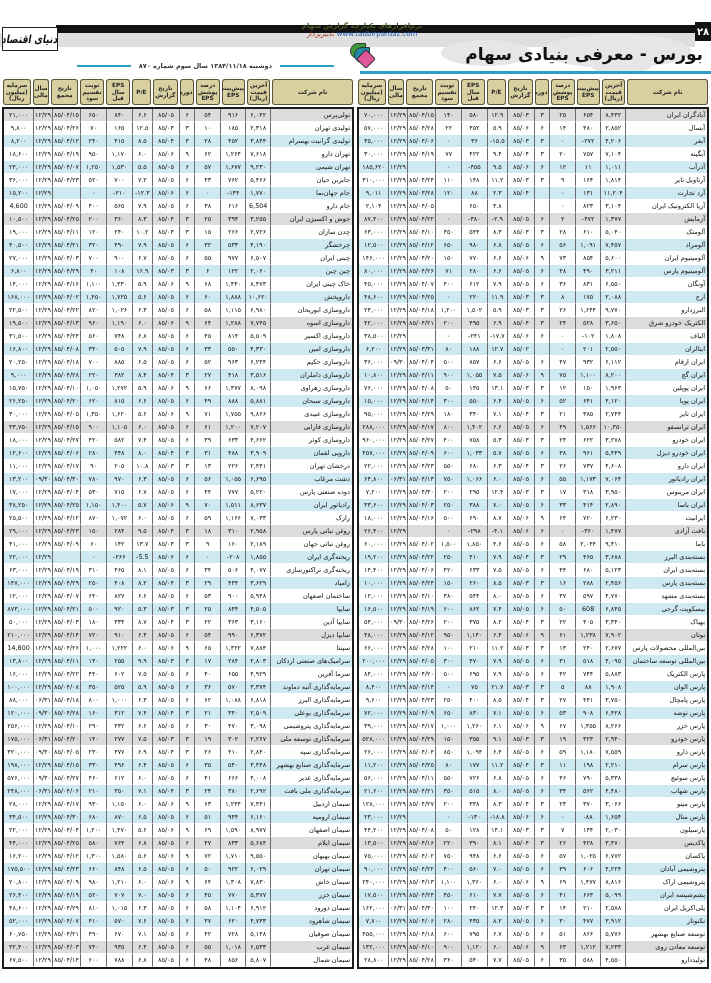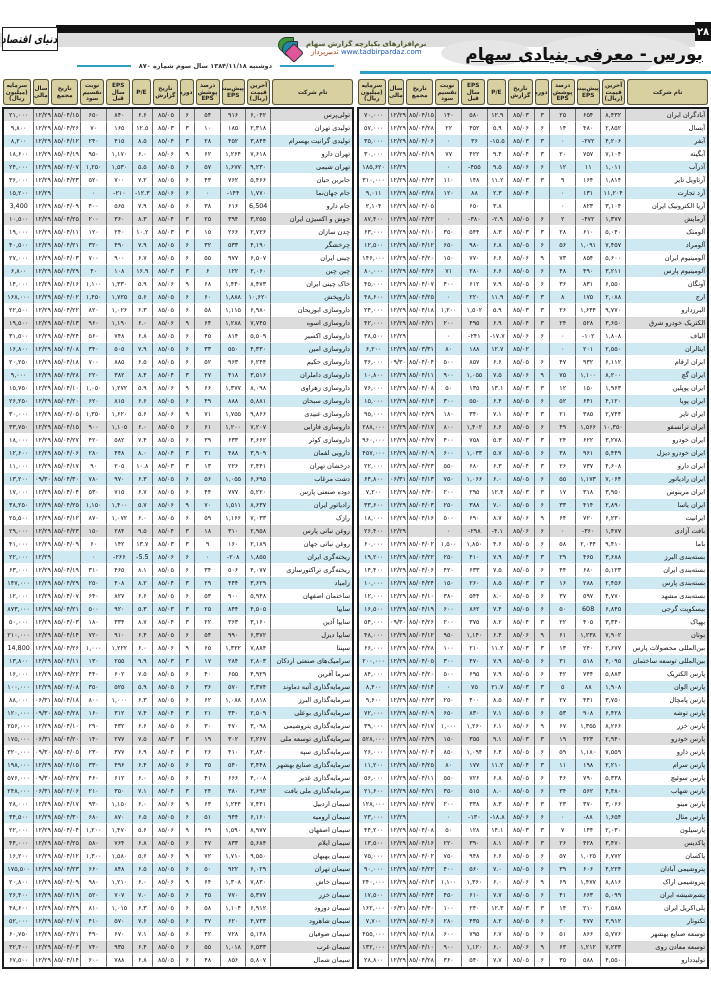--- a/index.html
+++ b/index.html
@@ -10,23 +10,23 @@
   .pagebox{position:absolute;right:0;top:22px;width:16px;height:19px;background:#121212;
            color:#fff;font-size:10px;font-weight:bold;text-align:center;line-height:19px;}
   .grayband{position:absolute;left:0;right:16px;top:33px;height:14px;background:#dedede;}
   .map1,.map2,.map3{position:absolute;background:#e6e6e6;border-radius:50%;}
   .map1{right:20px;top:34px;width:150px;height:34px;}
   .map2{right:180px;top:40px;width:90px;height:26px;}
   .map3{right:60px;top:58px;width:60px;height:16px;}
   .paperlogo{position:absolute;left:2px;top:27px;width:54px;height:22px;background:#fff;
              border:1px solid #222;display:flex;align-items:center;justify-content:center;}
   .paperlogo span{font-size:9px;font-weight:bold;transform:skewX(-10deg) scaleY(1.25);white-space:nowrap;}
-  .pagetitle{position:absolute;right:8px;top:44px;font-size:17px;font-weight:bold;z-index:2;text-decoration:underline;}
-  .vendor{position:absolute;left:278px;top:36px;width:168px;display:flex;align-items:center;
-          justify-content:flex-end;gap:4px;z-index:2;}
+  .pagetitle{position:absolute;right:8px;top:44px;font-size:17px;font-weight:bold;z-index:2;}
+  .vendor{position:absolute;left:278px;top:22px;width:168px;display:flex;align-items:center;
+          justify-content:flex-end;gap:4px;z-index:2;flex-direction:column;}
   .vendor .txt{text-align:center;}
   .vendor .l1{font-size:7px;font-weight:bold;color:#4a5a28;white-space:nowrap;}
   .vendor .l2{font-size:7px;white-space:nowrap;}
   .vendor .l2 .url{color:#1a56b0;}
   .vendor .l2 .brand{color:#a33c10;font-weight:normal;}
   .vlogo{position:relative;width:24px;height:24px;flex:0 0 24px;}
   .vlogo i{position:absolute;display:block;border:1px solid #333;}
   .vlogo .f1{width:14px;height:14px;left:0;top:1px;background:#3a9a3a;border-radius:50% 0 50% 50%;}
   .vlogo .f2{width:14px;height:14px;left:4px;top:5px;background:#2288aa;border-radius:50% 0 50% 50%;}
   .vlogo .f3{width:12px;height:12px;left:9px;top:10px;background:#e0569a;border-radius:2px;transform:rotate(45deg);}
@@ -1223,21 +1223,21 @@
             <td class="num">6,504</td>
             <td class="num">۶۱۶</td>
             <td class="num">۳۸</td>
             <td class="num">۶</td>
             <td class="num">۸۵/۰۵</td>
             <td class="num">۷.۹</td>
             <td class="num">۵۶۵</td>
             <td class="num">۴۰۰</td>
             <td class="num">۸۵/۰۴/۰۹</td>
             <td class="num">۱۲/۲۹</td>
-            <td class="num">3,400</td>
+            <td class="num">4,600</td>
           </tr>
           <tr>
             <td class="name">جوش و اکسیژن ایران</td>
             <td class="num">۳,۲۵۵</td>
             <td class="num">۳۹۴</td>
             <td class="num">۲۵</td>
             <td class="num">۳</td>
             <td class="num">۸۵/۰۴</td>
             <td class="num">۸.۳</td>
             <td class="num">۳۶۰</td>

